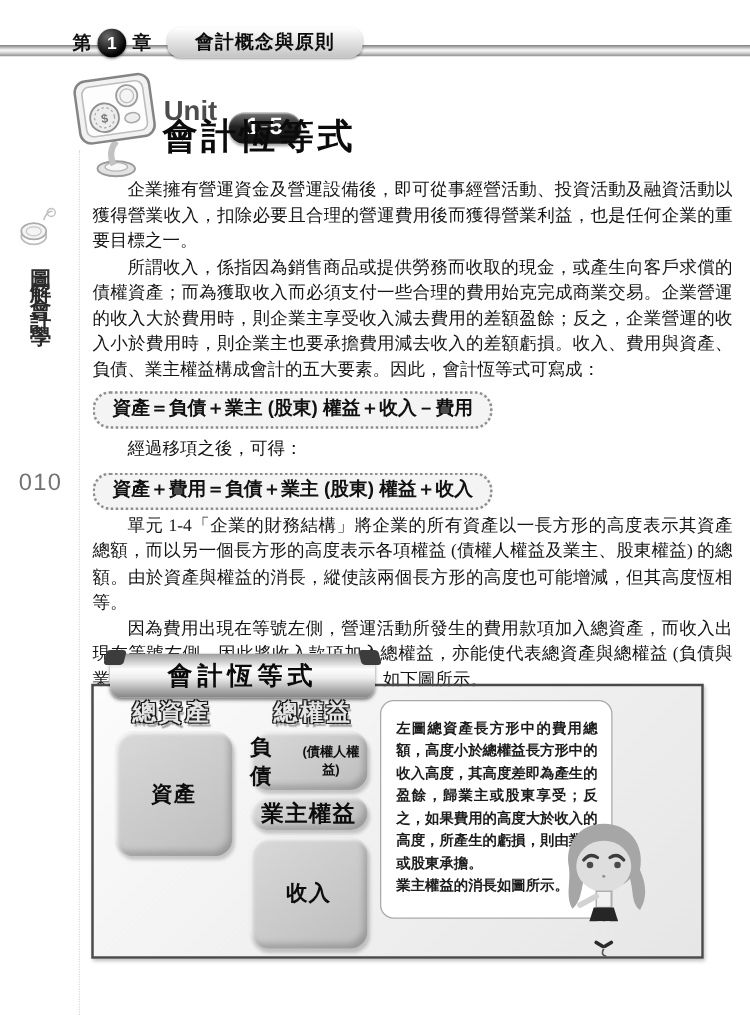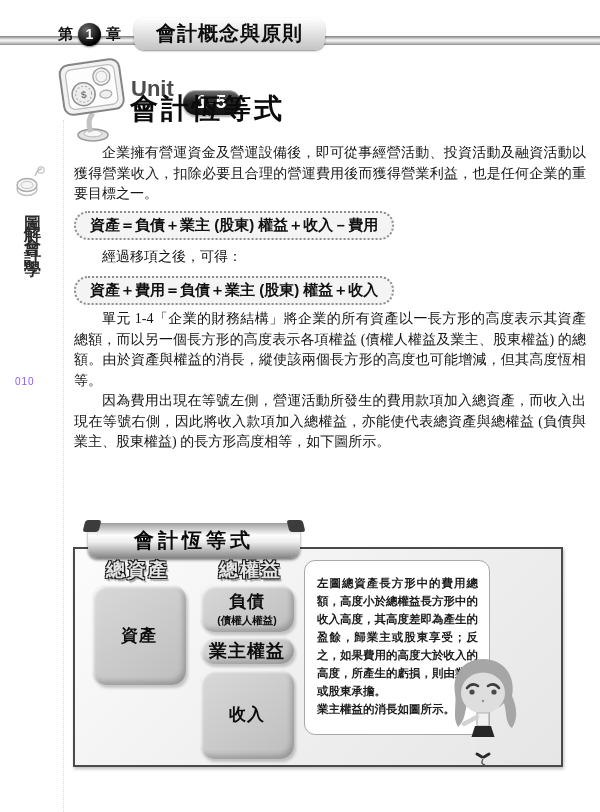--- a/index.html
+++ b/index.html
@@ -24,37 +24,37 @@
     width:23px; height:23px; border-radius:50%;
     background:radial-gradient(circle at 35% 28%, #6a6a6a, #000 70%);
     color:#fff; font-size:14px; font-weight:bold;
     display:flex; align-items:center; justify-content:center;
     box-shadow:0 1px 2px rgba(0,0,0,.5);
   }
   .ch-tab {
     margin-left:8px; padding:2px 22px 3px 22px;
     background:linear-gradient(#ffffff, #c4c4c4);
     border-radius:10px; box-shadow:0 1px 2px rgba(0,0,0,.45);
-    font-size:20px; font-weight:bold; color:#0d0d0d; letter-spacing:1px;
+    font-size:15px; font-weight:bold; color:#0d0d0d; letter-spacing:1px;
   }
 
   
   .margin-rule {
     position:absolute; left:63px; top:120px; height:692px; width:0;
     border-left:1px dotted #dcdcdc;
   }
   .side-icon { position:absolute; left:14px; top:164px; }
   .side-title {
     position:absolute; left:21px; top:202px;
     writing-mode:vertical-rl; text-orientation:upright;
     font-size:17px; font-weight:600; color:#2a2a2a; letter-spacing:11px;
   }
   .page-num {
     position:absolute; left:15px; top:376px;
-    font-size:10px; color:#8b5cf6; letter-spacing:1px;
+    font-size:19px; color:#737373; letter-spacing:1px;
   }
 
   
   .unit-icon { position:absolute; left:55px; top:57px; }
   .unit-row {
     position:absolute; left:131px; top:62px;
     display:flex; align-items:center; gap:9px;
   }
   .unit-word { font-size:22px; font-weight:bold; color:#4c4c4c; }
   .unit-badge {
@@ -112,21 +112,21 @@
     color:#e4e4e4;
     text-shadow:-1px -1px 0 #161616, 1px -1px 0 #161616,
                 -1px 1px 0 #161616, 1px 1px 0 #161616, 2px 3px 1px rgba(0,0,0,.35);
   }
   .d-box {
     position:absolute; border-radius:14px;
     background:linear-gradient(145deg, #d9d9d9 0%, #c6c6c6 70%, #bdbdbd 100%);
     box-shadow:inset 2px 2px 3px rgba(255,255,255,.8),
                inset -3px -4px 5px rgba(0,0,0,.20),
                2px 3px 3px rgba(0,0,0,.20);
-    display:flex; flex-direction:column; align-items:center; justify-content:center;
+    display:flex; align-items:center; justify-content:center;
     font-size:17px; font-weight:bold; color:#0d0d0d; letter-spacing:1px;
   }
   .d-box .sub { font-size:10.5px; letter-spacing:0; margin-top:1px;text-align:center; }
   .d-note {
     position:absolute; left:229px; top:11px; width:186px; height:175px;
     background:#ffffff; border:1px solid #a9a9a9; border-radius:11px;
     padding:13px 11px 0 12px;
     font-size:11.5px; line-height:18px; font-weight:600; color:#1c1c1c;
     text-align:justify;
   }
@@ -176,20 +176,21 @@
     </svg>
   </div>
   <div class="unit-row">
     <span class="unit-word">Unit</span>
     <span class="unit-badge">1-5</span>
   </div>
   <div class="unit-title">會計恆等式</div>
 
   <div class="content">
     <p>企業擁有營運資金及營運設備後，即可從事經營活動、投資活動及融資活動以獲得營業收入，扣除必要且合理的營運費用後而獲得營業利益，也是任何企業的重要目標之一。</p>
+    <p>所謂收入，係指因為銷售商品或提供勞務而收取的現金，或產生向客戶求償的債權資產；而為獲取收入而必須支付一些合理的費用始克完成商業交易。企業營運的收入大於費用時，則企業主享受收入減去費用的差額盈餘；反之，企業營運的收入小於費用時，則企業主也要承擔費用減去收入的差額虧損。收入、費用與資產、負債、業主權益構成會計的五大要素。因此，會計恆等式可寫成：</p>
     <span class="eq">資產＝負債＋業主 (股東) 權益＋收入－費用</span><br>
     <p class="transition">經過移項之後，可得：</p>
     <span class="eq">資產＋費用＝負債＋業主 (股東) 權益＋收入</span><br>
     <p>單元 1-4「企業的財務結構」將企業的所有資產以一長方形的高度表示其資產總額，而以另一個長方形的高度表示各項權益 (債權人權益及業主、股東權益) 的總額。由於資產與權益的消長，縱使該兩個長方形的高度也可能增減，但其高度恆相等。</p>
     <p>因為費用出現在等號左側，營運活動所發生的費用款項加入總資產，而收入出現在等號右側，因此將收入款項加入總權益，亦能使代表總資產與總權益 (負債與業主、股東權益) 的長方形高度相等，如下圖所示。</p>
   </div>
 
   <div class="diagram">
     <div class="d-banner">會計恆等式</div>
 

